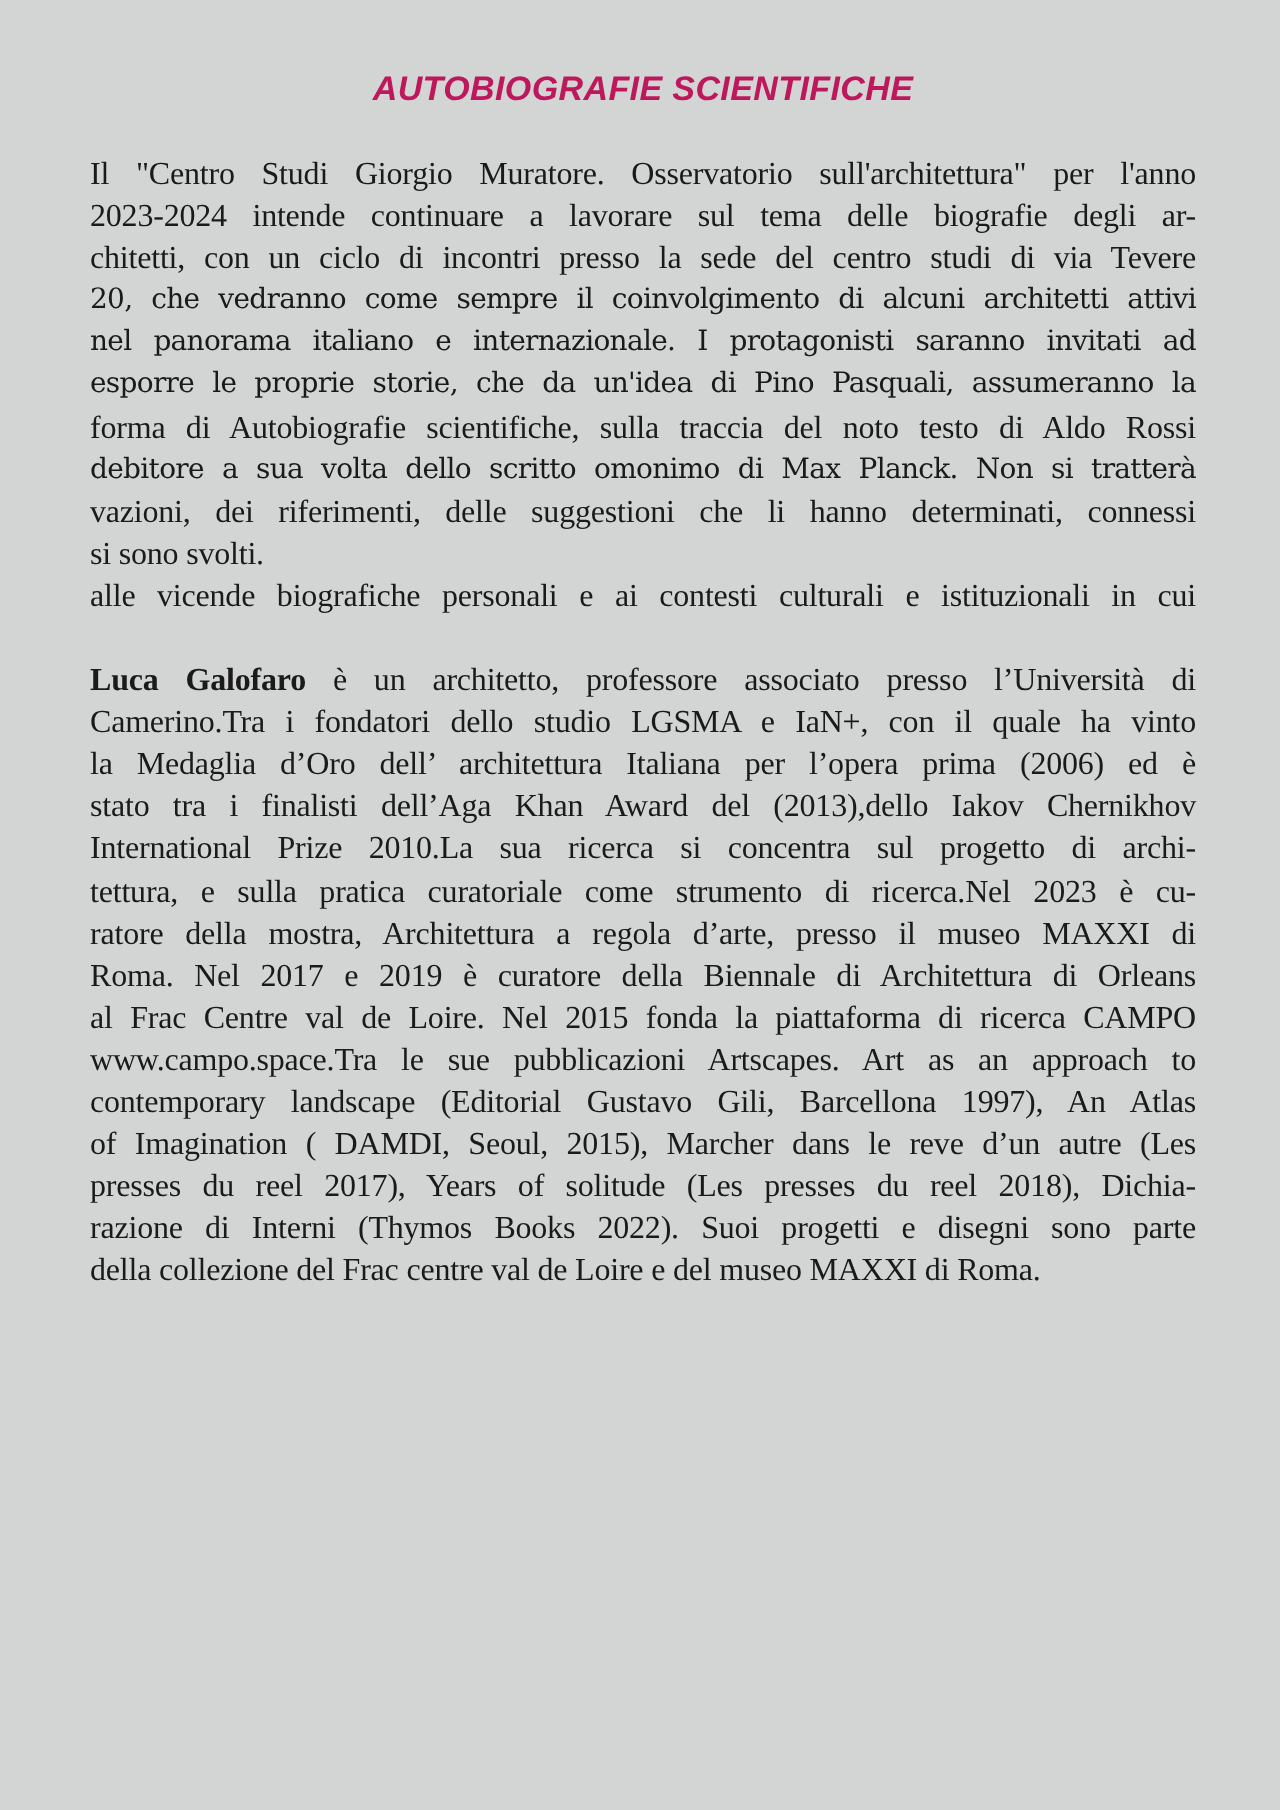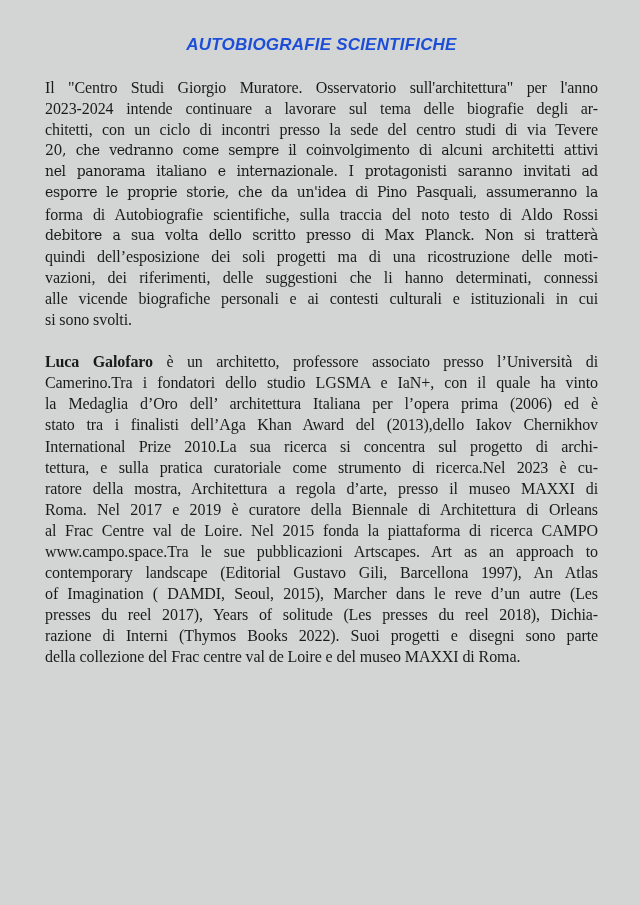--- a/index.html
+++ b/index.html
@@ -24,21 +24,21 @@
     .title {
       text-align: center;
       font-family: "Liberation Sans", sans-serif;
       font-style: italic;
       font-weight: bold;
       font-size: 17px;
       letter-spacing: 0.2px;
       margin: 0 0 21px 0;
       height: 22px;
       line-height: 22px;
-      color: #1d4ed8;
+      color: #be185d;
     }
     .line {
       display: block;
       white-space: nowrap;
       font-size: 14px;
       line-height: 21.1px;
       height: 21.1px;
       text-align: justify;
       text-align-last: justify;
       letter-spacing: -0.35px;
@@ -67,25 +67,24 @@
   <h1 class="title">AUTOBIOGRAFIE  SCIENTIFICHE</h1>
 
   <div>
     <span class="line narrow">Il "Centro Studi Giorgio Muratore. Osservatorio sull'architettura" per l'anno</span>
     <span class="line narrow">2023-2024 intende continuare a lavorare sul tema delle biografie degli ar-</span>
     <span class="line narrow">chitetti, con un ciclo di incontri presso la sede del centro studi di via Tevere</span>
     <span class="line">20, che vedranno come sempre il coinvolgimento di alcuni architetti attivi</span>
     <span class="line">nel panorama italiano e internazionale. I protagonisti saranno invitati ad</span>
     <span class="line">esporre le proprie storie, che da un'idea di Pino Pasquali, assumeranno la</span>
     <span class="line narrow">forma di Autobiografie scientifiche, sulla traccia del noto testo di Aldo Rossi</span>
-    <span class="line">debitore a sua volta dello scritto presso di Max Planck. Non si tratterà</span>
-    <span class="line narrow">quindi dell’esposizione dei soli progetti ma di una ricostruzione delle moti-</span>
+    <span class="line">debitore a sua volta dello scritto omonimo di Max Planck. Non si tratterà</span>
     <span class="line narrow">vazioni, dei riferimenti, delle suggestioni che li hanno determinati, connessi</span>
+    <span class="line narrow last">si sono svolti.</span>
     <span class="line narrow">alle vicende biografiche personali e ai contesti culturali e istituzionali in cui</span>
-    <span class="line narrow last">si sono svolti.</span>
   </div>
 
 
   <div class="gap"></div>
 
   <div>
     <span class="line narrow"><b class="bold">Luca Galofaro</b><span> è un architetto, professore associato presso l’Università di</span></span>
     <span class="line narrow">Camerino.Tra i fondatori dello studio LGSMA e IaN+, con il quale ha vinto</span>
     <span class="line narrow">la Medaglia d’Oro dell’ architettura Italiana per l’opera prima (2006) ed è</span>
     <span class="line narrow">stato tra i finalisti dell’Aga Khan Award del (2013),dello Iakov Chernikhov</span>

